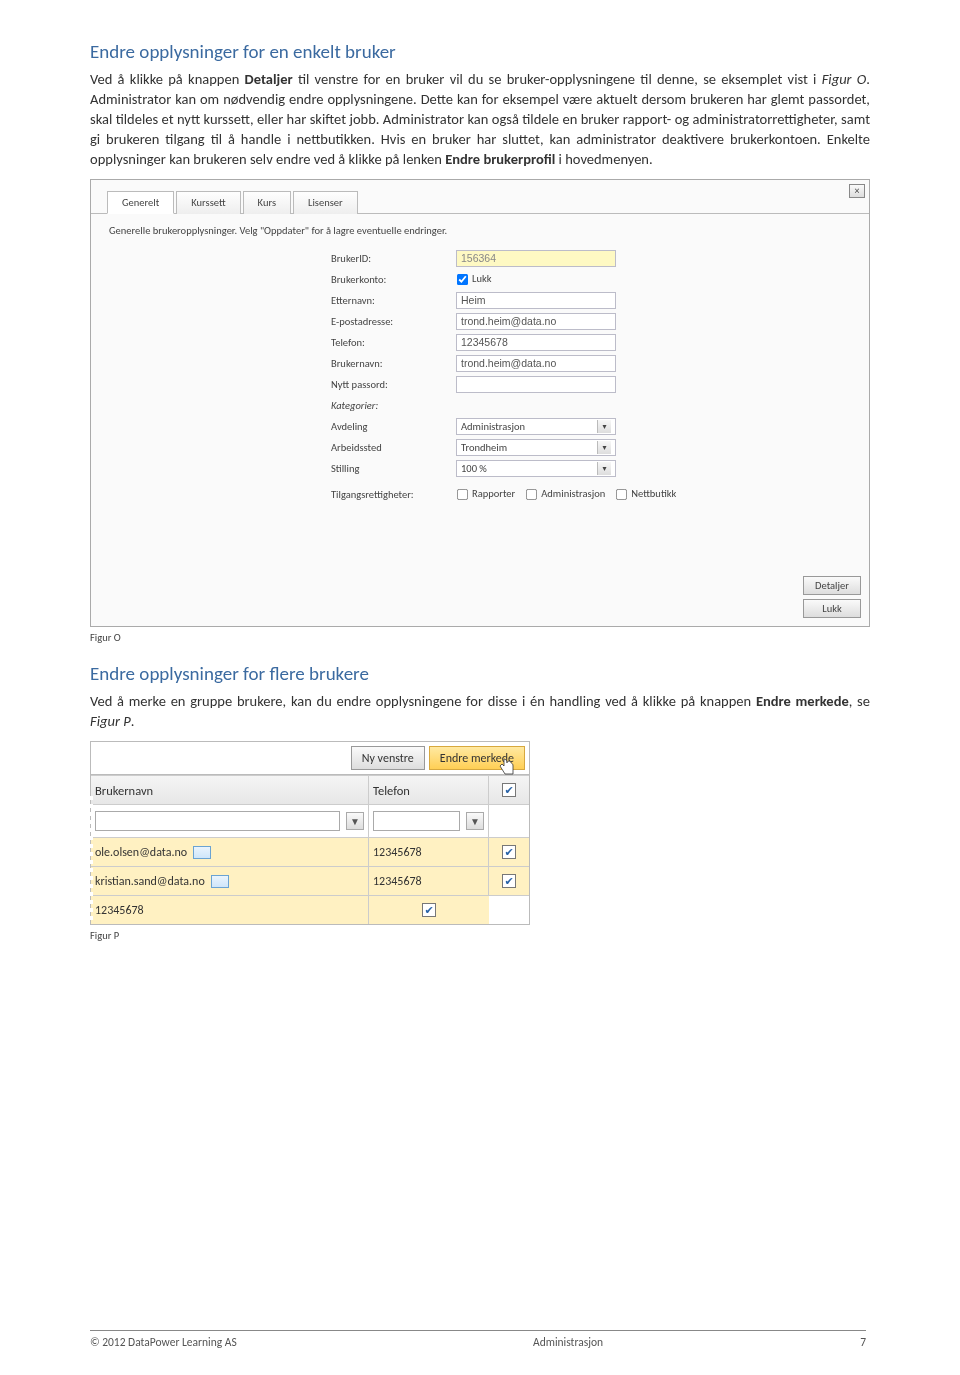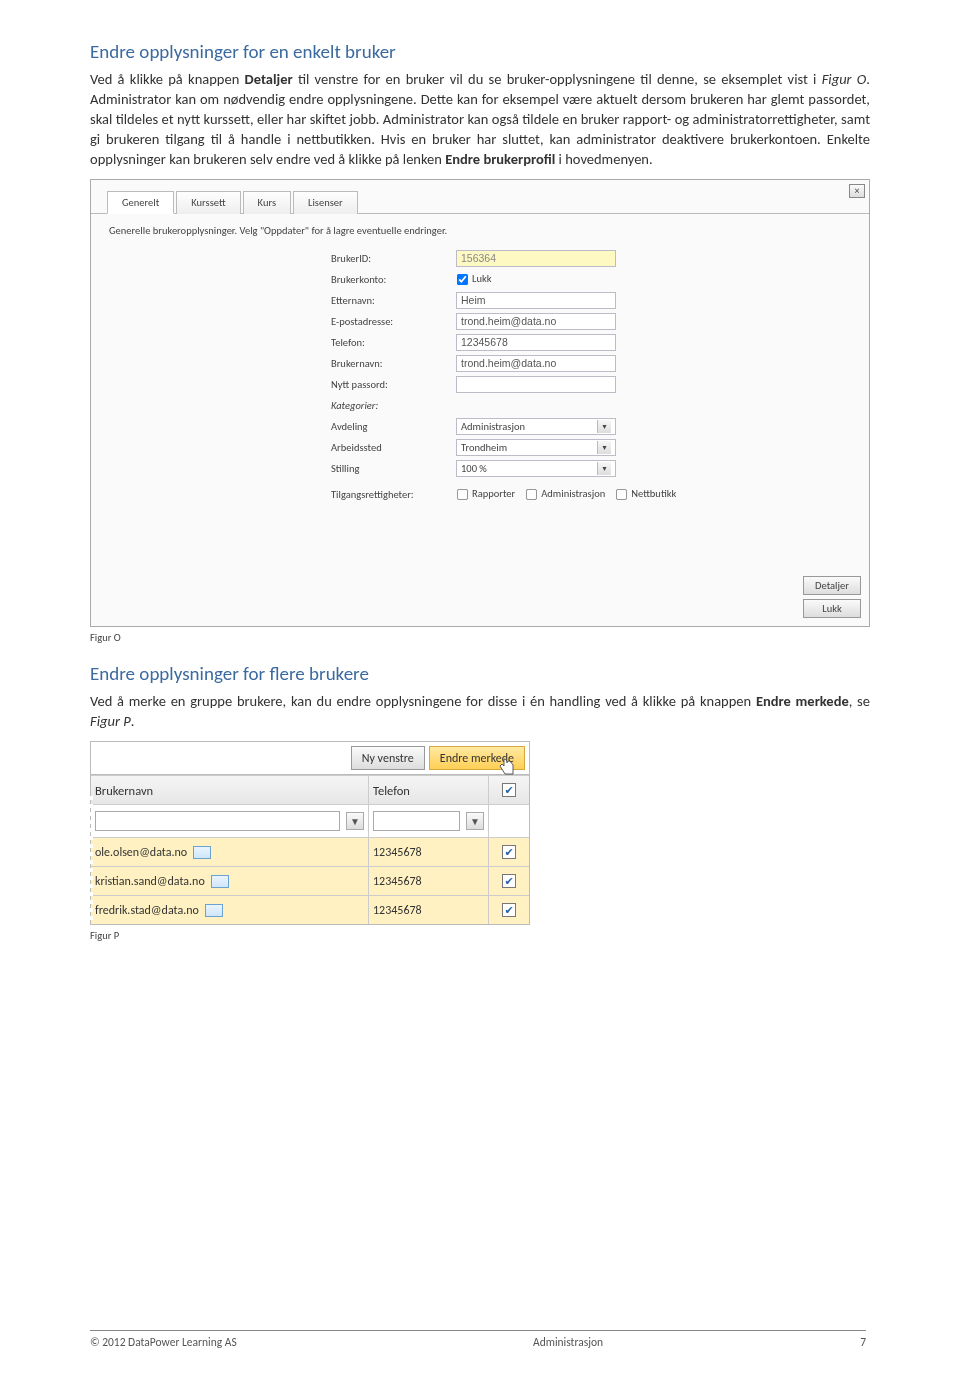--- a/index.html
+++ b/index.html
@@ -394,24 +394,20 @@
     <div class="grid-cell">
         <span>kristian.sand@data.no</span>
         <span class="mail-ico"></span>
       </div>
     <div class="grid-cell">12345678</div>
     <div class="grid-cell">
         <span class="chkbox">✔</span>
       </div>
   </div>
   <div class="grid-row sel">
-    <div class="grid-cell">
-        <span>fredrik.stad@data.no</span>
-        <span class="mail-ico"></span>
-      </div>
     <div class="grid-cell">12345678</div>
     <div class="grid-cell">
         <span class="chkbox">✔</span>
       </div>
   </div>
 </div>
 <div class="caption">Figur P</div>
 
 <div class="footer">
   <div class="fcopy">© 2012 DataPower Learning AS</div>

